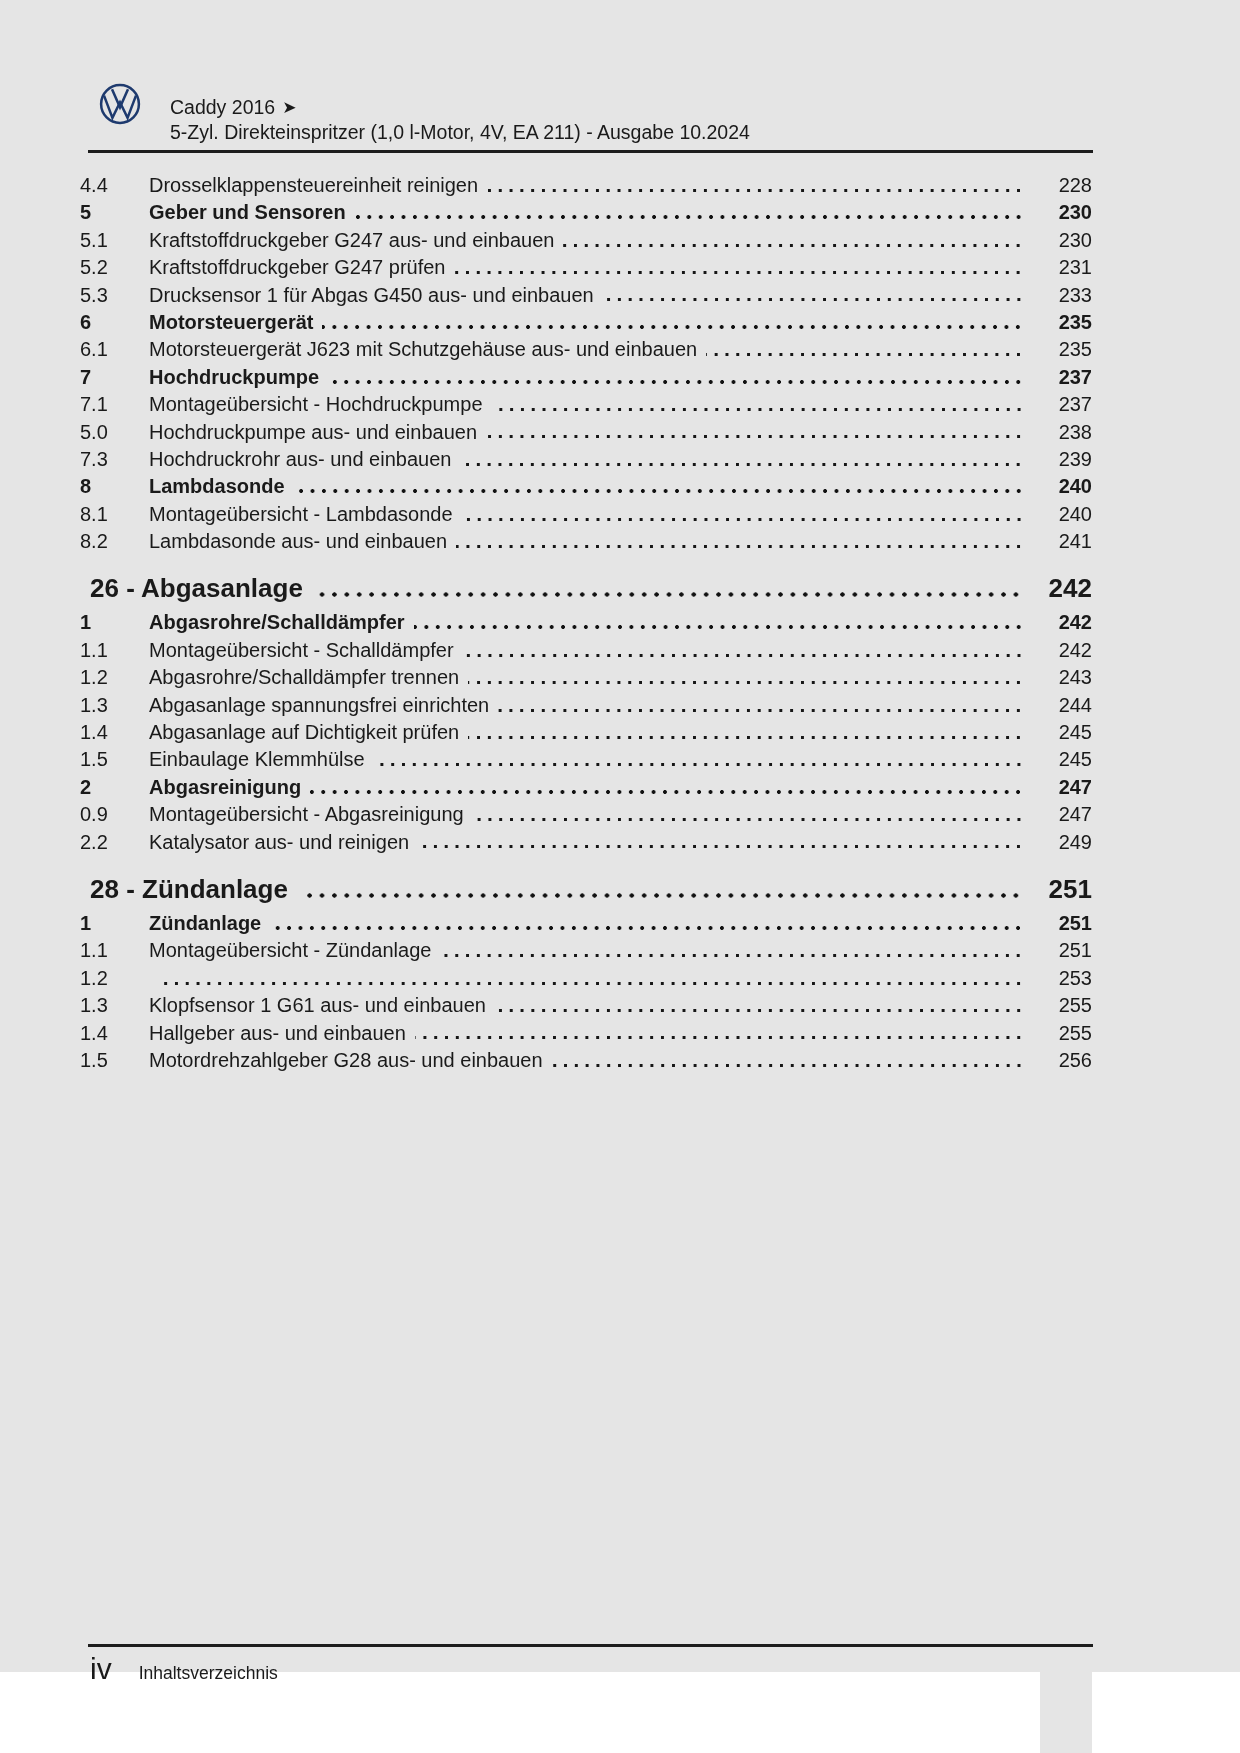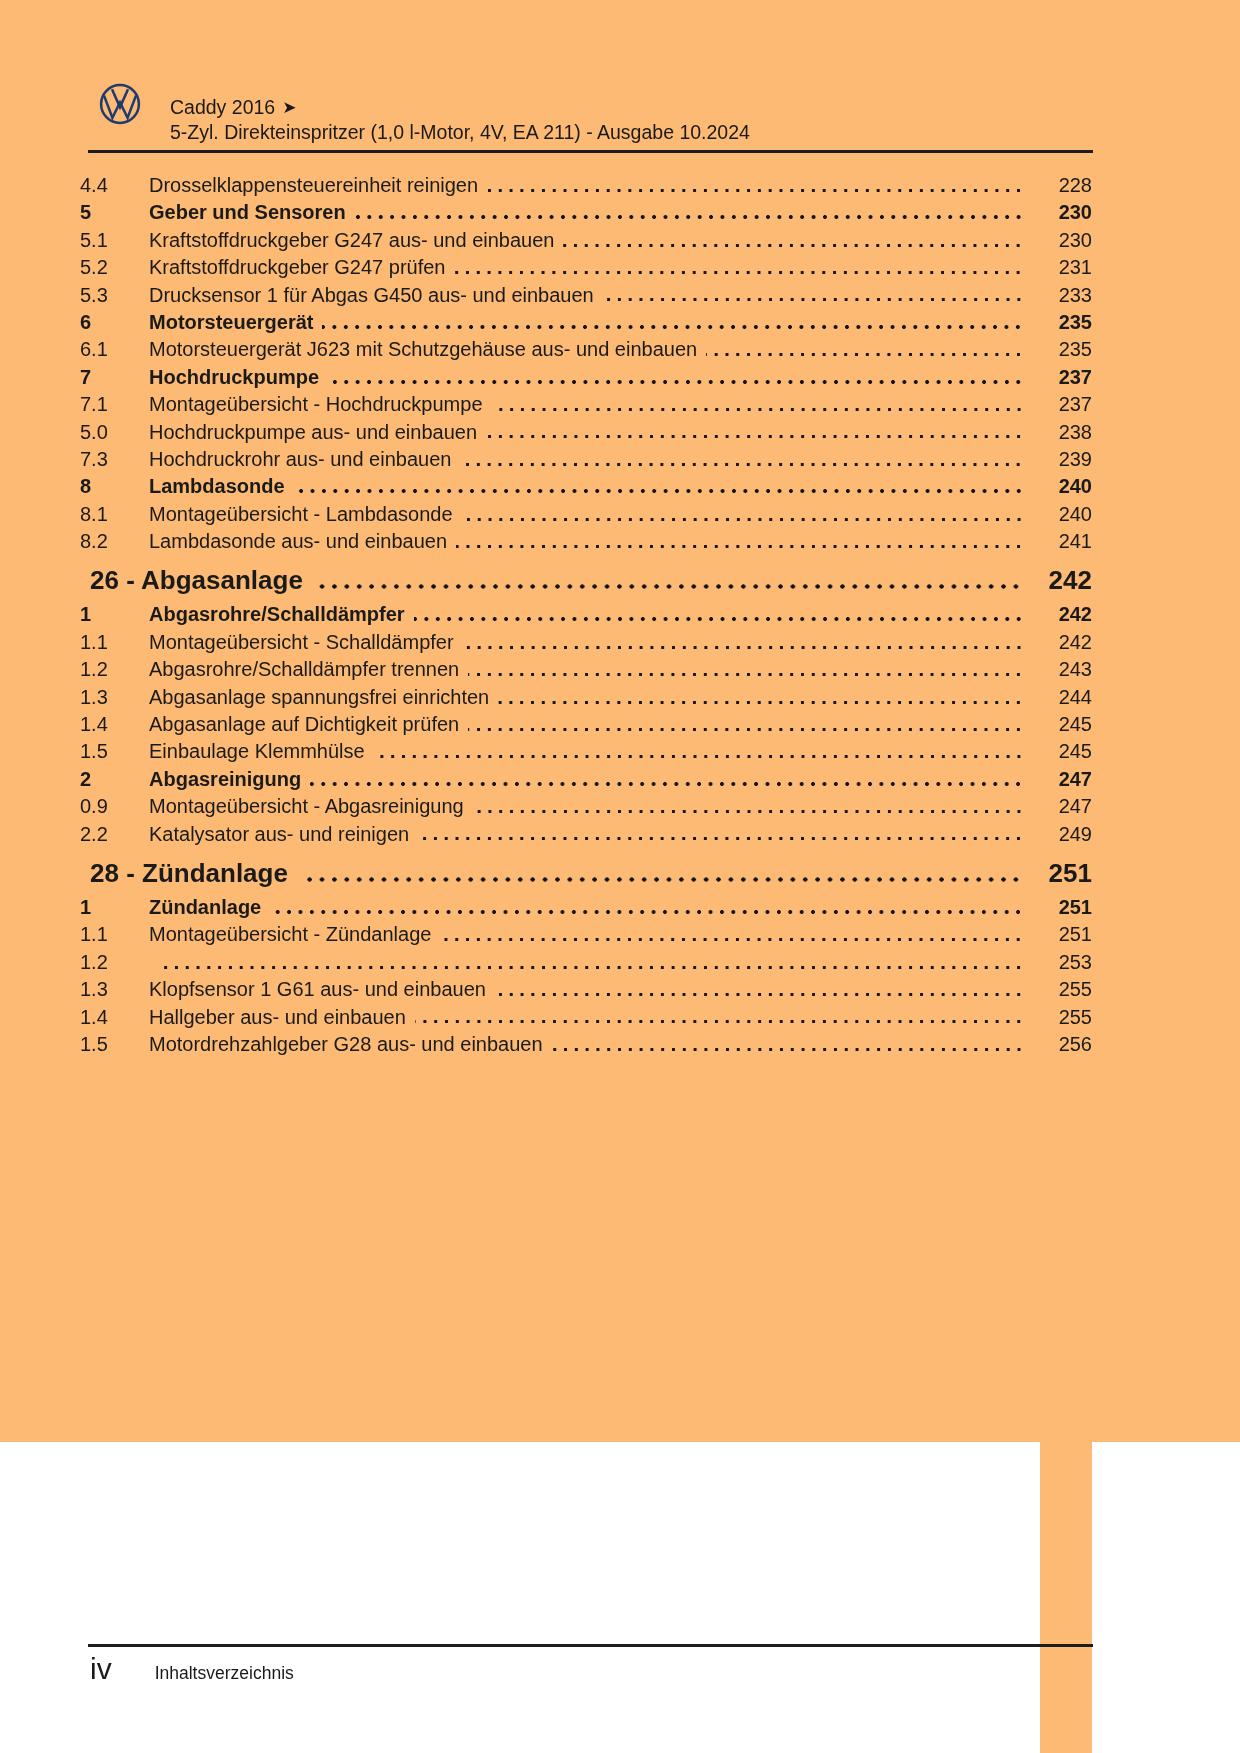--- a/index.html
+++ b/index.html
@@ -3,21 +3,21 @@
 <meta charset="utf-8">
 <style>
   html,body { margin:0; padding:0; }
   body {
     width:1240px; height:1753px;
     background:#ffffff;
     font-family:"Liberation Sans", sans-serif;
     color:#1a1a1a;
     overflow:hidden;
   }
-  .page { position:relative; width:1240px; height:1442px; background:#fdba74; }
+  .page { position:relative; width:1240px; height:1672px; background:#e5e5e5; }
 
   
   .vw-logo {
     position:absolute; left:99px; top:83px; width:42px; height:42px;
     color:#1e3a6e;
   }
   .header-text {
     position:absolute; left:170px; top:95px;
     font-size:19.5px; line-height:25px; white-space:nowrap;
   }
@@ -50,39 +50,39 @@
   .row .page { width:52px; flex-shrink:0; text-align:right; }
 
   .row.section { font-weight:bold; }
   .row.section .dots {
     background-image:radial-gradient(circle, #111 1.7px, rgba(0,0,0,0) 2.2px);
     background-size:11.4px 6px;
   }
 
   .row.chapter {
     height:42px; line-height:42px;
-    margin-top:4px;
+    margin-top:12px;
     padding-left:90px;
     font-size:26px; font-weight:bold;
   }
   .row.chapter .dots {
     background-image:radial-gradient(circle, #111 1.9px, rgba(0,0,0,0) 2.4px);
     background-size:12.4px 7px;
     background-position:right 2px bottom 11px;
     margin:0 16px 0 12px;
   }
 
   
   .footer-rule { top:1644px; }
   .footer {
     position:absolute; left:90px; top:1652px;
     display:flex; align-items:baseline;
   }
   .footer .roman { font-size:30px; line-height:34px;text-align:center; }
-  .footer .footer-title { font-size:17.5px; margin-left:43px; }
+  .footer .footer-title { font-size:17.5px; margin-left:27px; }
 </style>
 </head>
 <body>
 
 <div class="page">
 
   <div class="vw-logo" style="color: rgb(30, 58, 110);">
     <svg viewBox="0 0 100 100" width="42" height="42" fill="none" stroke="currentColor" stroke-width="6">
       <circle cx="50" cy="50" r="45"></circle>
       <path d="M31 15 L50 58 L69 15"></path>

